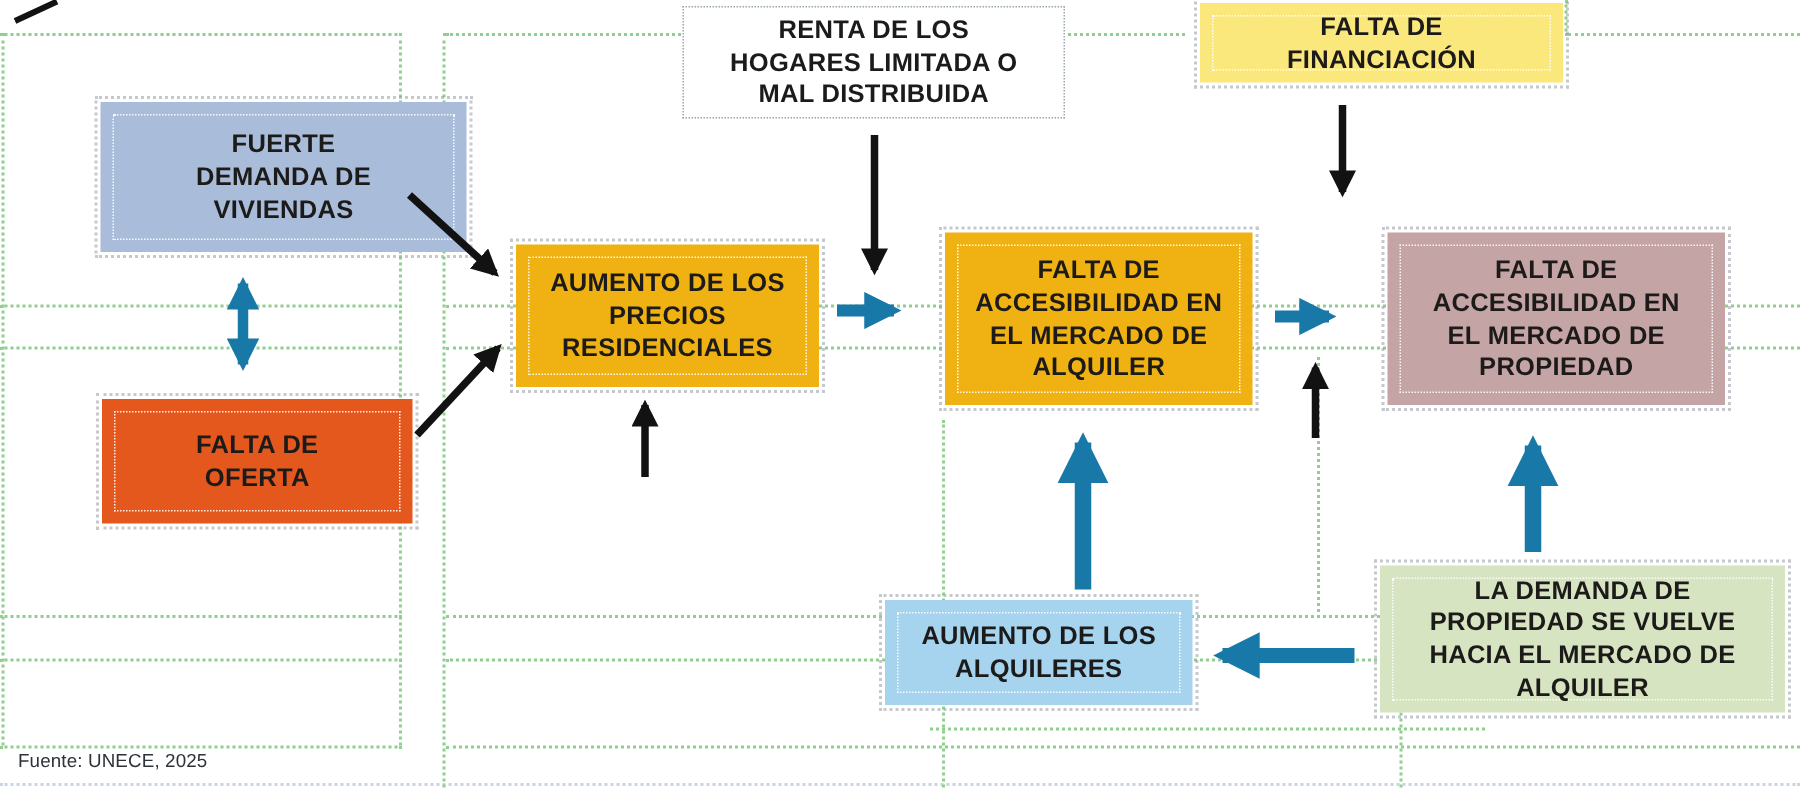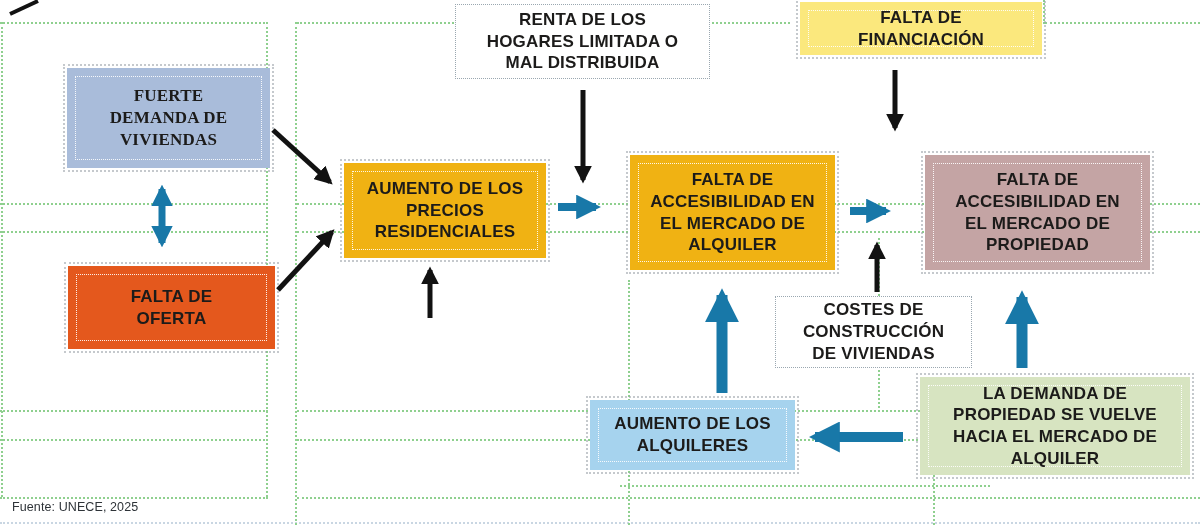--- a/index.html
+++ b/index.html
@@ -53,21 +53,21 @@
   <div class="gh" style="left:297px;top:497px;width:903px"></div>
   <div class="gh faint" style="left:0;top:522px;width:1200px"></div>
   <div class="gv" style="left:1px;top:22px;height:475px"></div>
   <div class="gv" style="left:266px;top:22px;height:475px"></div>
   <div class="gv" style="left:295px;top:22px;height:503px"></div>
   <div class="gv" style="left:628px;top:280px;height:245px"></div>
   <div class="gv" style="left:878px;top:238px;height:170px"></div>
   <div class="gv" style="left:933px;top:440px;height:85px"></div>
   <div class="gv" style="left:1043px;top:0;height:24px"></div>
 
-  <div class="box fill" style="left: 67px; top: 68px; width: 203px; height: 100px; background-color: rgb(169, 188, 218); font-family: Liberation Serif, serif;">
+  <div class="box fill" style="left: 67px; top: 68px; width: 244px; height: 100px; background-color: rgb(169, 188, 218);">
     <span class="box-label">FUERTE
 DEMANDA DE
 VIVIENDAS</span>
   </div>
 
   <div class="box fill" style="left: 68px; top: 266px; width: 207px; height: 83px; background-color: rgb(228, 88, 29);">
     <span class="box-label">FALTA DE
 OFERTA</span>
   </div>
 
@@ -96,25 +96,20 @@
 ALQUILER</span>
   </div>
 
   <div class="box fill" style="left: 925px; top: 155px; width: 225px; height: 115px; background-color: rgb(196, 164, 164);">
     <span class="box-label">FALTA DE
 ACCESIBILIDAD EN
 EL MERCADO DE
 PROPIEDAD</span>
   </div>
 
-  <div class="box white" style="left:775px;top:296px;width:195px;height:70px">
-    <span class="box-label">COSTES DE
-CONSTRUCCIÓN
-DE VIVIENDAS</span>
-  </div>
 
   <div class="box fill" style="left: 590px; top: 400px; width: 205px; height: 70px; background-color: rgb(166, 211, 238);">
     <span class="box-label">AUMENTO DE LOS
 ALQUILERES</span>
   </div>
 
   <div class="box fill" style="left: 920px; top: 377px; width: 270px; height: 98px; background-color: rgb(215, 228, 193);">
     <span class="box-label">LA DEMANDA DE
 PROPIEDAD SE VUELVE
 HACIA EL MERCADO DE

